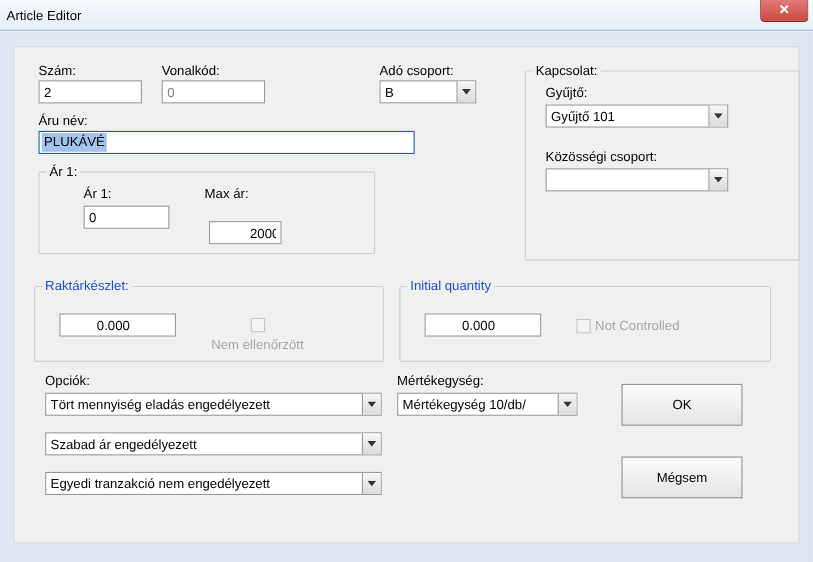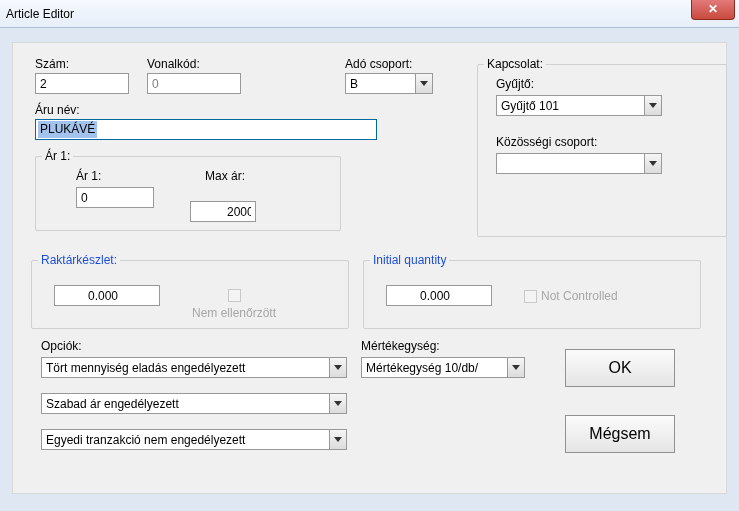--- a/index.html
+++ b/index.html
@@ -116,21 +116,21 @@
   }
   .checkbox.disabled .box { border-color: #c8c8c8; background: #f4f4f4; }
   .checkbox .cap { font-size: 12px; }
   .checkbox.disabled .cap { color: #a7a7a7; }
   .btn {
     position: absolute;
     width: 110px;
     height: 38px;
     border: 1px solid #919191;
     background: linear-gradient(#fbfbfb, #e5e5e5);
-    font-size: 16px;
+    font-size: 12px;
     cursor: pointer;
     display: flex;
     align-items: center;
     justify-content: center;
   }
   .highlight {
     background: #a3c3ef;
   }
 </style>
 </head>
@@ -163,21 +163,21 @@
 
   <span class="lbl" style="left:22px; top:60px;">Áru név:</span>
   <div style="position:absolute; left:22px; top:76px; width:342px; height:21px; border:1px solid #0369a1; background:#fff;">
     <span class="highlight" style="display:inline-block; height:17px; margin:1px 0 0 2px; padding:0 2px; line-height:17px;">PLUKÁVÉ</span>
   </div>
 
   <fieldset class="group" style="left:22px; top:106px; width:306px; height:82px;">
     <legend>Ár 1:</legend>
     <span class="lbl" style="left:40px; top:6px;">Ár 1:</span>
     <input class="txt" style="left: 40px; top: 24px; width: 78px;" value="0">
-    <span class="lbl" style="left:169px; top:6px;">Max ár:</span>
+    <span class="lbl" style="left:150px; top:6px;">Max ár:</span>
     <input class="txt" style="left: 154px; top: 38px; width: 66px; padding-left: 36px;" value="2000">
   </fieldset>
 
   <fieldset class="group" style="left:464px; top:14px; width:250px; height:180px;">
     <legend>Kapcsolat:</legend>
     <span class="lbl" style="left:18px; top:6px;">Gyűjtő:</span>
     <div class="select" style="left:18px; top:24px; width:166px;">
       <span class="sel-text">Gyűjtő 101</span>
       <span class="sel-btn">
           <svg viewBox="0 0 8 6">

